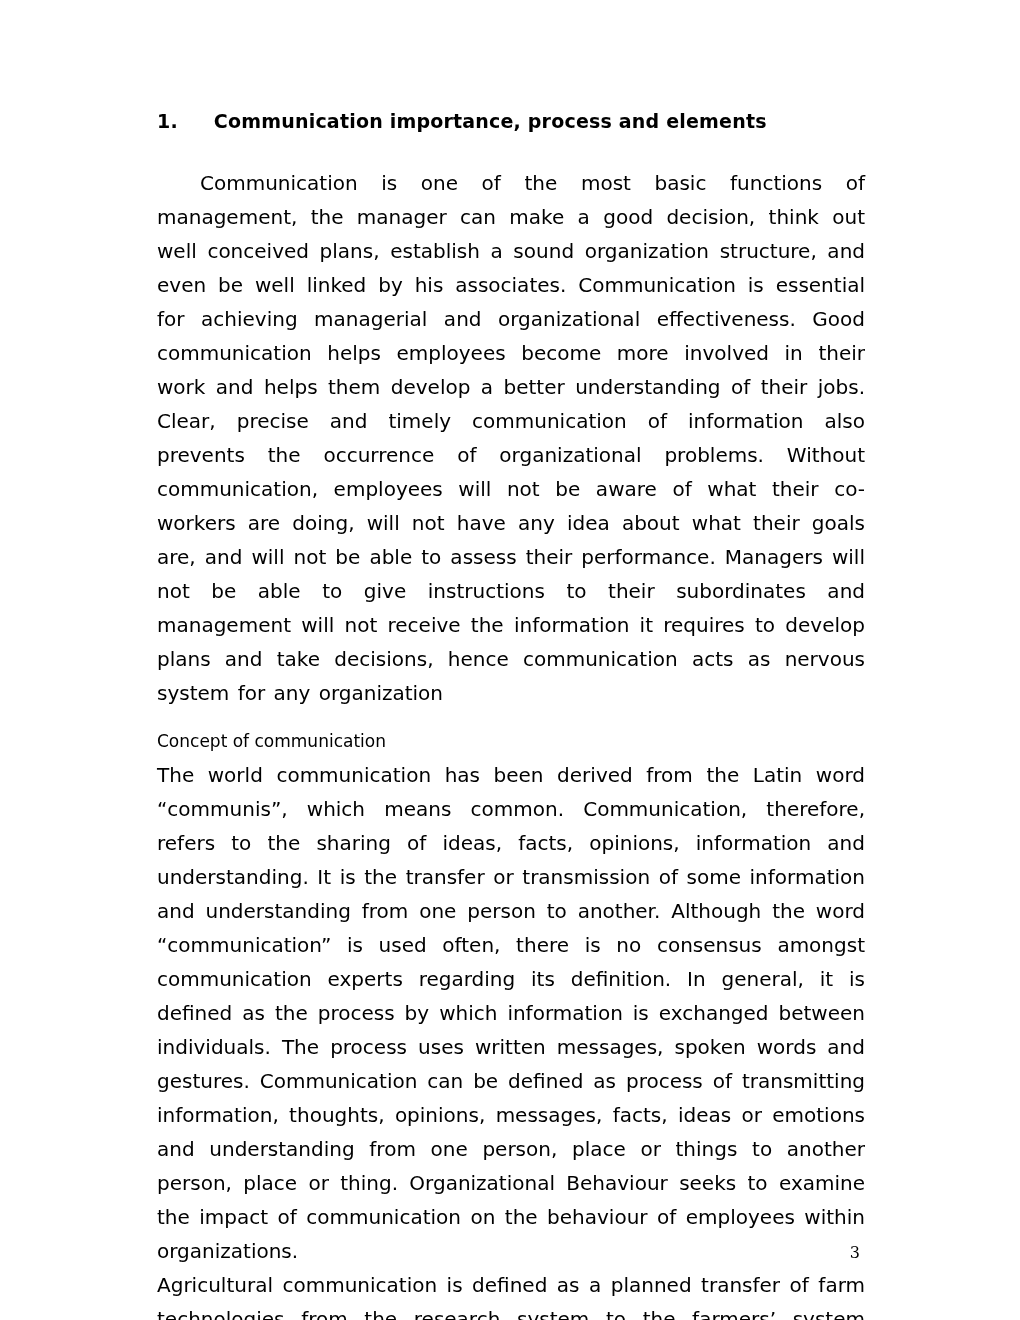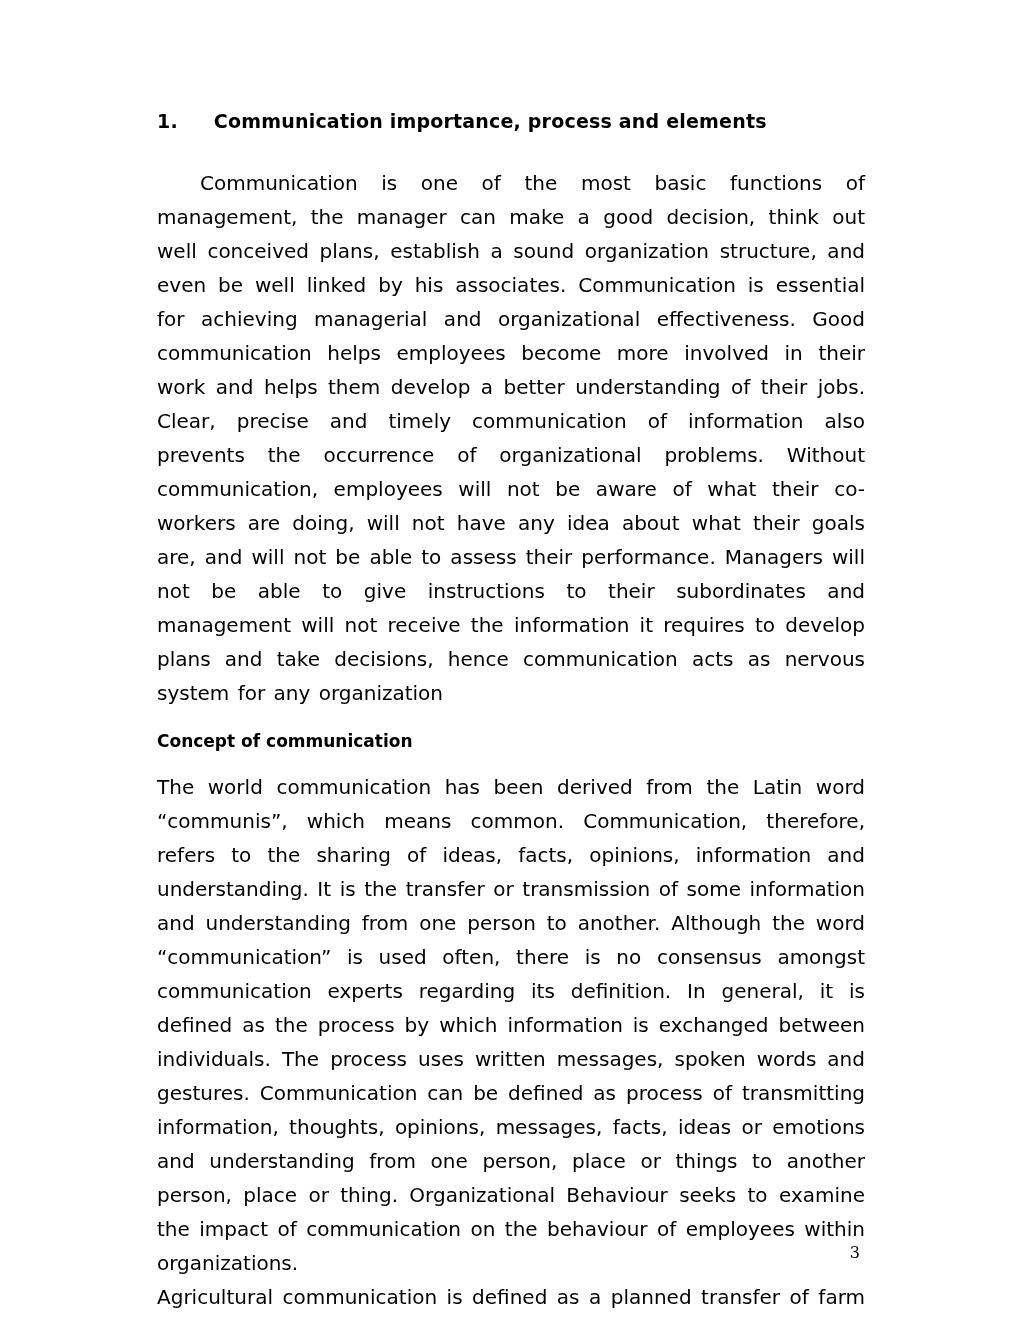--- a/index.html
+++ b/index.html
@@ -40,23 +40,23 @@
     line-height: 34px;
     text-align: justify;
     margin: 0;
     word-spacing: 2px;
   }
   p.indent-first {
     text-indent: 43px;
   }
   h2.sub-heading {
     font-size: 17px;
-    font-weight: bold;
+    font-weight: normal;
     line-height: 34px;
-    margin: 14px 0 12px 0;
+    margin: 14px 0 0 0;
   }
   .page-number {
     position: absolute;
     right: 160px;
     bottom: 58px;
     font-size: 16px;
     font-family: "DejaVu Serif", "Liberation Serif", serif;
   }
 </style>
 </head>

